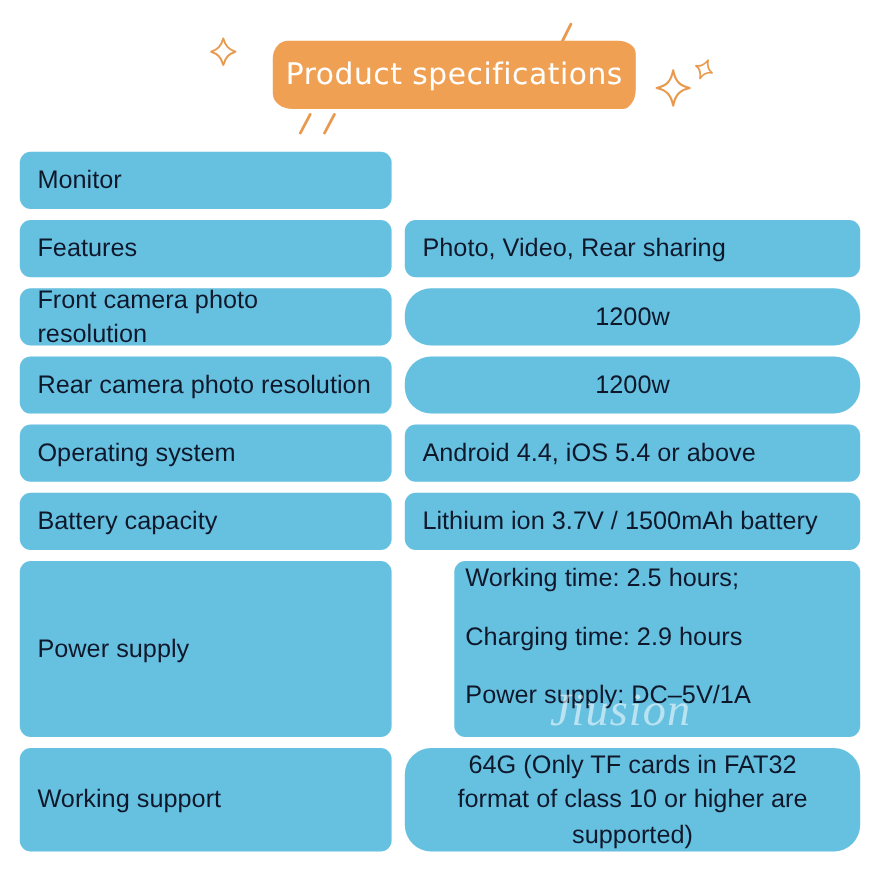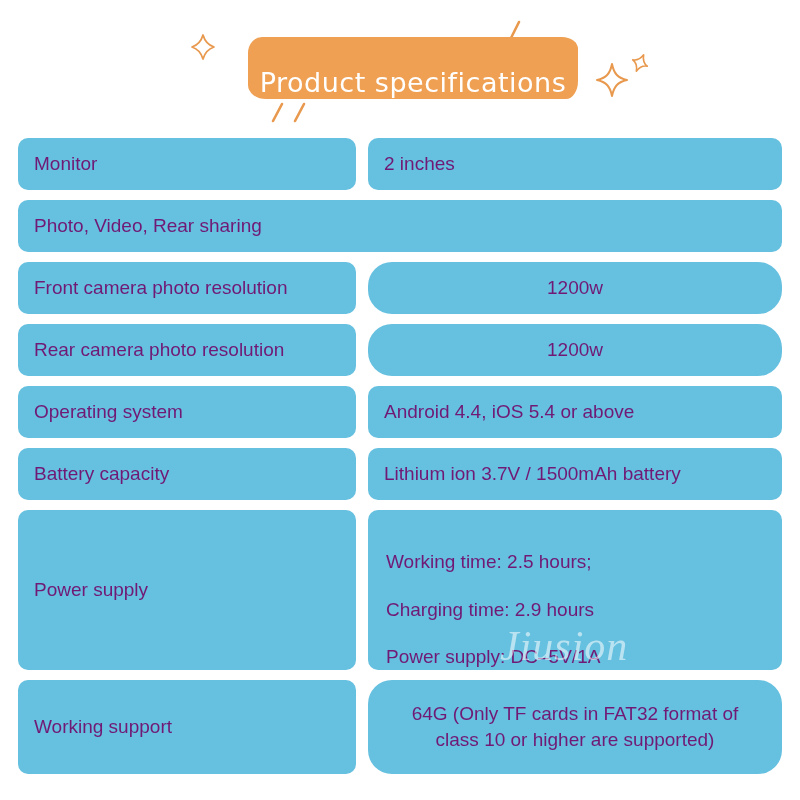--- a/index.html
+++ b/index.html
@@ -11,62 +11,63 @@
   }
   #page { position:relative; width:800px; height:800px; background:#fff; }
 
   
   .title-area { position:relative; height:128px; }
   .banner {
     position:absolute; left:248px; top:37px;
     width:330px; height:62px;
     background:#efa053;
     border-radius:14px 16px 12px 18px / 16px 12px 18px 14px;
-    display:flex; align-items:flex-end; justify-content:center;
+    display:flex; align-items:center; justify-content:center;
   }
   .banner-text {
     color:#ffffff;
     font-size:27px;
     letter-spacing:0.5px;
     font-family:"DejaVu Sans", sans-serif;
     font-weight:400;
     white-space:nowrap;
     transform:translateY(-1px);
   }
   .deco { position:absolute; pointer-events:none; }
   .deco svg { display:block; overflow:visible; }
 
   
   .table { position:absolute; left:18px; top:138px; width:764px; }
   .row { display:flex; gap:12px; margin-bottom:10px; }
   .cell {
     background:#66c0e0;
     border-radius:10px;
-    color:#701a75;
+    color:#0f172a;
     display:flex;
     align-items:center;
     padding:0 16px;
-    font-size:19px;
+    font-size:23px;
     line-height:1.35;
   }
   .cell.label { width:338px; flex:0 0 338px; justify-content:flex-start; }
   .cell.value { flex:1 1 auto; }
   .cell.value.left   { justify-content:flex-start; text-align:left; }
   .cell.value.center { justify-content:center; text-align:center;border-radius:24px; }
 
   .r-std  .cell { height:52px; }
   .r-tall .cell { height:160px; }
   .r-wide .cell { height:94px; }
 
   .cell.value.multiline {
     flex-direction:column;
     align-items:flex-start;
-    justify-content:flex-end;
+    justify-content:flex-start;
     gap:22px;
-    padding-left:18px;
+    padding-left:10px;
+    margin-left:45px;
   }
   .cell.value.multiline .line { white-space:nowrap; }
   .cell.value.wrap { padding:0 28px; }
   .cell.value.wrap .wtext { display:block; }
 
   
   .watermark {
     position:absolute;
     left:500px; top:622px;
     font-family:"Liberation Serif", serif;
@@ -118,24 +119,24 @@
 
     <div class="banner">
       <span class="banner-text">Product specifications</span>
     </div>
   </div>
 
   <div class="table">
 
     <div class="row r-std">
       <div class="cell label">Monitor</div>
-      <div class="cell value left">2 inches</div>
     </div>
 
     <div class="row r-std">
+      <div class="cell label">Features</div>
       <div class="cell value left">Photo, Video, Rear sharing</div>
     </div>
 
     <div class="row r-std">
       <div class="cell label">Front camera photo resolution</div>
       <div class="cell value center">1200w</div>
     </div>
 
     <div class="row r-std">
       <div class="cell label">Rear camera photo resolution</div>

